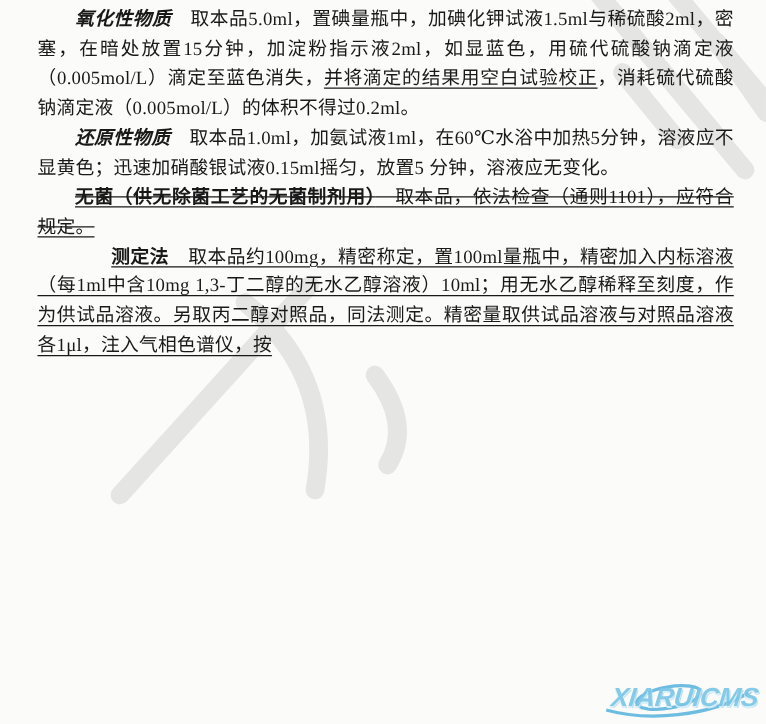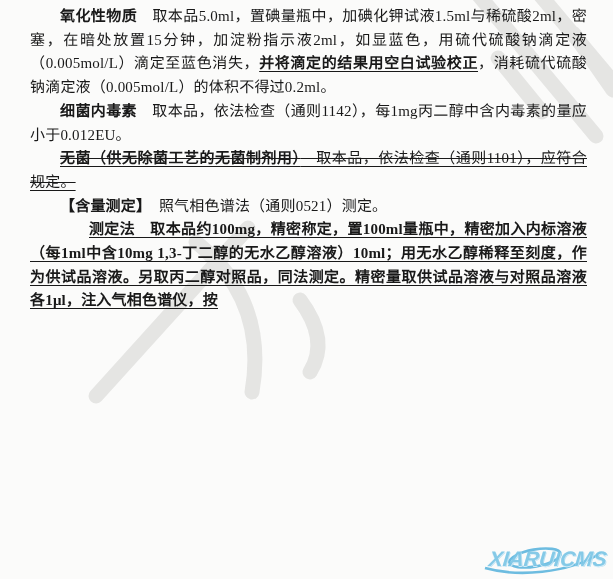--- a/index.html
+++ b/index.html
@@ -15,22 +15,22 @@
   
   .text-col{position:absolute;left:30px;right:26px;top:5px;z-index:1;}
   p.para{
     margin:0;
     font-size:15px;
     line-height:23.7px;
     text-indent:2em;
     text-align:justify;
     letter-spacing:.2px;
   }
-  .b{font-weight:bold;}
-  .u{text-decoration:underline;text-underline-offset:3px;font-weight:bold;}
+  .b{font-weight:bold;font-style:italic;}
+  .u{text-decoration:underline;text-underline-offset:3px;}
   .bu{font-weight:bold;text-decoration:underline;text-underline-offset:3px;margin-left:29px;}
   .su{text-decoration:underline line-through;text-underline-offset:3px;}
   .bsu{font-weight:bold;text-decoration:underline line-through;text-underline-offset:3px;}
   
   .cms-logo{
     position:absolute;right:2px;bottom:0;width:136px;height:38px;z-index:2;
     pointer-events:none;
   }
   .cms-logo .logo-text{
     position:absolute;right:4px;top:7px;
@@ -58,36 +58,33 @@
       <path d="M 498 58 L 542 112"></path>
     </g>
   </svg>
 
   <main class="text-col">
 
     <p class="para">
       <span class="b">氧化性物质</span><span>　取本品5.0ml，置碘量瓶中，加碘化钾试液1.5ml与稀硫酸2ml，密塞，在暗处放置15分钟，加淀粉指示液2ml，如显蓝色，用硫代硫酸钠滴定液（0.005mol/L）滴定至蓝色消失，</span><span class="u">并将滴定的结果用空白试验校正</span><span>，消耗硫代硫酸钠滴定液（0.005mol/L）的体积不得过0.2ml。</span>
     </p>
 
+    <p class="para">
+      <span class="b">还原性物质</span><span>　取本品1.0ml，加氨试液1ml，在60℃水浴中加热5分钟，溶液应不显黄色；迅速加硝酸银试液0.15ml摇匀，放置5 分钟，溶液应无变化。</span>
+    </p>
+
 
 
 
 
 
     <p class="para">
-      <span class="b">细菌内毒素</span><span>　取本品，依法检查（通则1142），每1mg丙二醇中含内毒素的量应小于0.012EU。</span>
-    </p>
-
-    <p class="para">
       <span class="bsu">无菌（供无除菌工艺的无菌制剂用）</span><span class="su">　取本品，依法检查（通则1101），应符合规定。</span>
     </p>
 
-    <p class="para">
-      <span class="b">【含量测定】</span><span>　照气相色谱法（通则0521）测定。</span>
-    </p>
 
 
     <p class="para">
       <span class="bu">测定法</span><span class="u">　取本品约100mg，精密称定，置100ml量瓶中，精密加入内标溶液（每1ml中含10mg 1,3-丁二醇的无水乙醇溶液）10ml；用无水乙醇稀释至刻度，作为供试品溶液。另取丙二醇对照品，同法测定。精密量取供试品溶液与对照品溶液各1μl，注入气相色谱仪，按</span>
     </p>
 
   </main>
 
   <div class="cms-logo">
     <svg width="136" height="38" viewBox="0 0 136 38">

